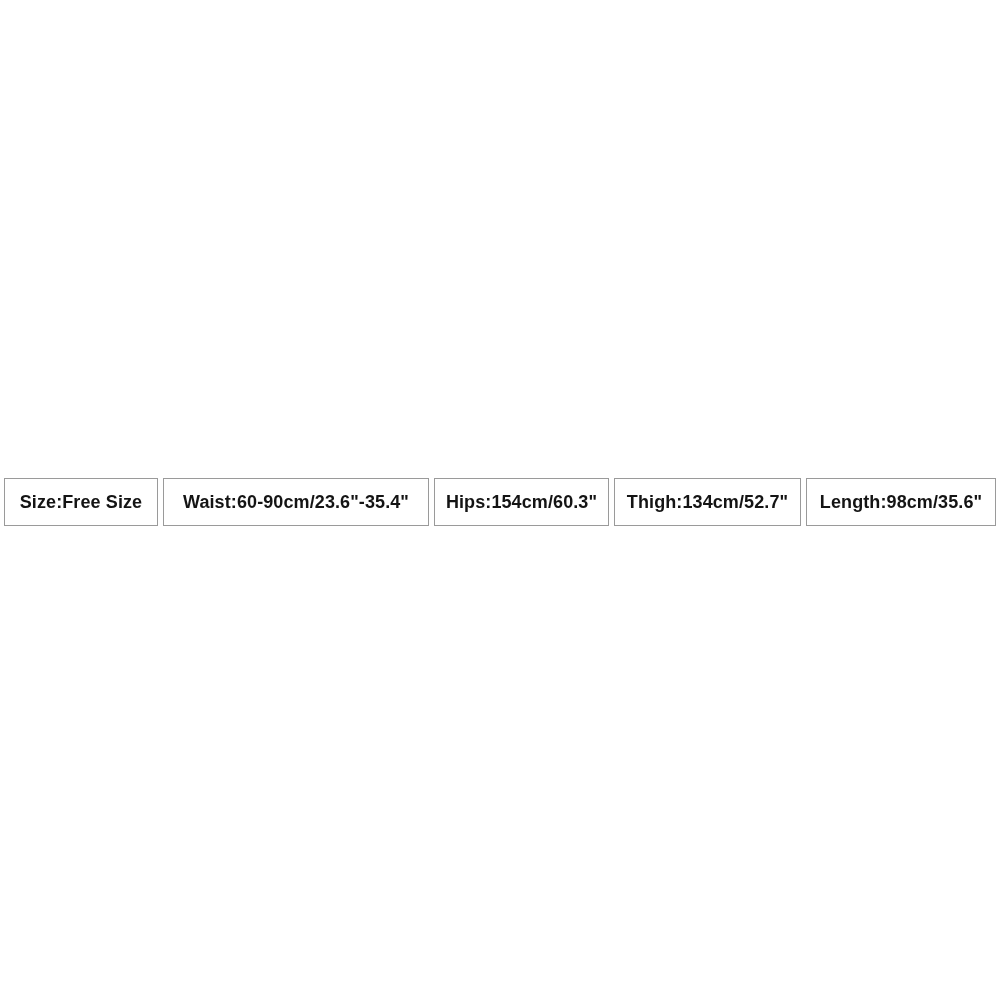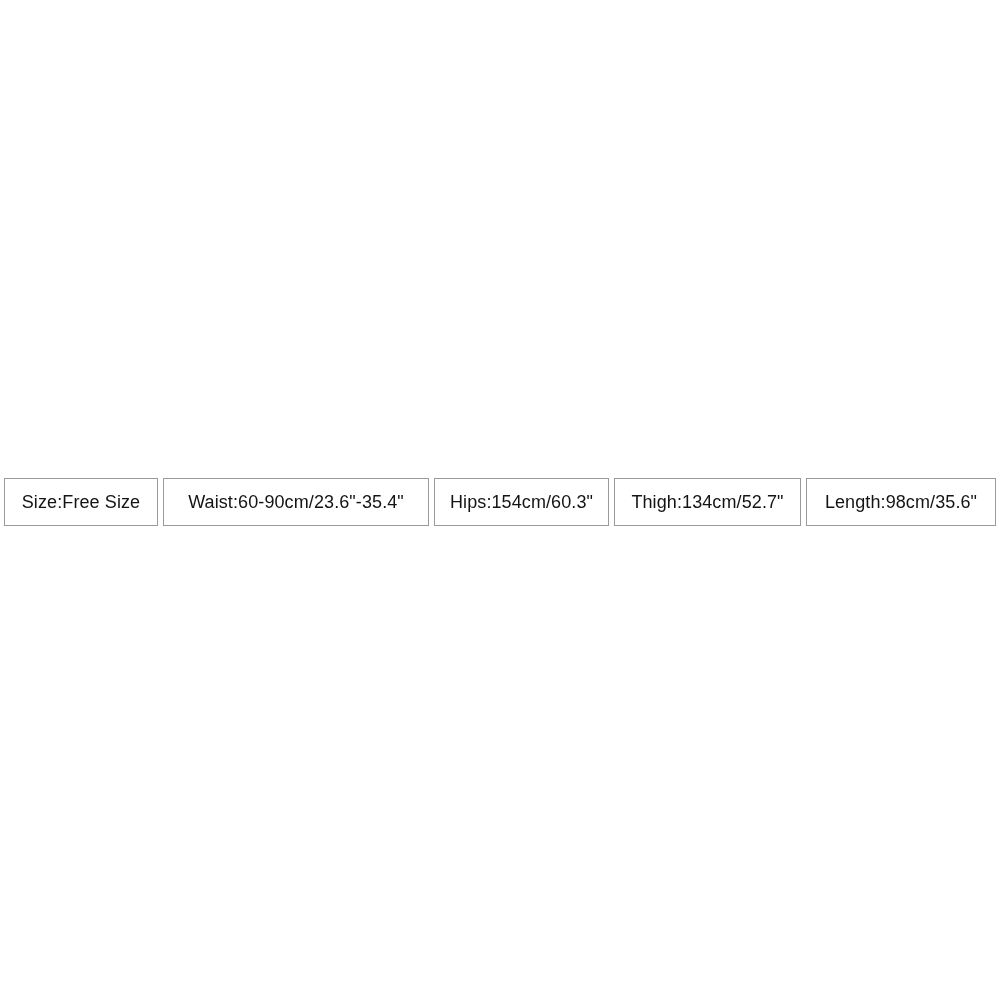--- a/index.html
+++ b/index.html
@@ -44,21 +44,21 @@
     gap: 5px;
   }
 
   .size-cell {
     border: 1px solid #9a9a9a;
     background: #ffffff;
     box-sizing: border-box;
     display: flex;
     align-items: center;
     justify-content: center;
-    font-weight: normal;
+    font-weight: bold;
     font-size: 18px;
     line-height: 1;
     letter-spacing: 0.1px;
     color: #141414;
     white-space: nowrap;
     padding: 0 6px;
     overflow: hidden;
   }
 
   

